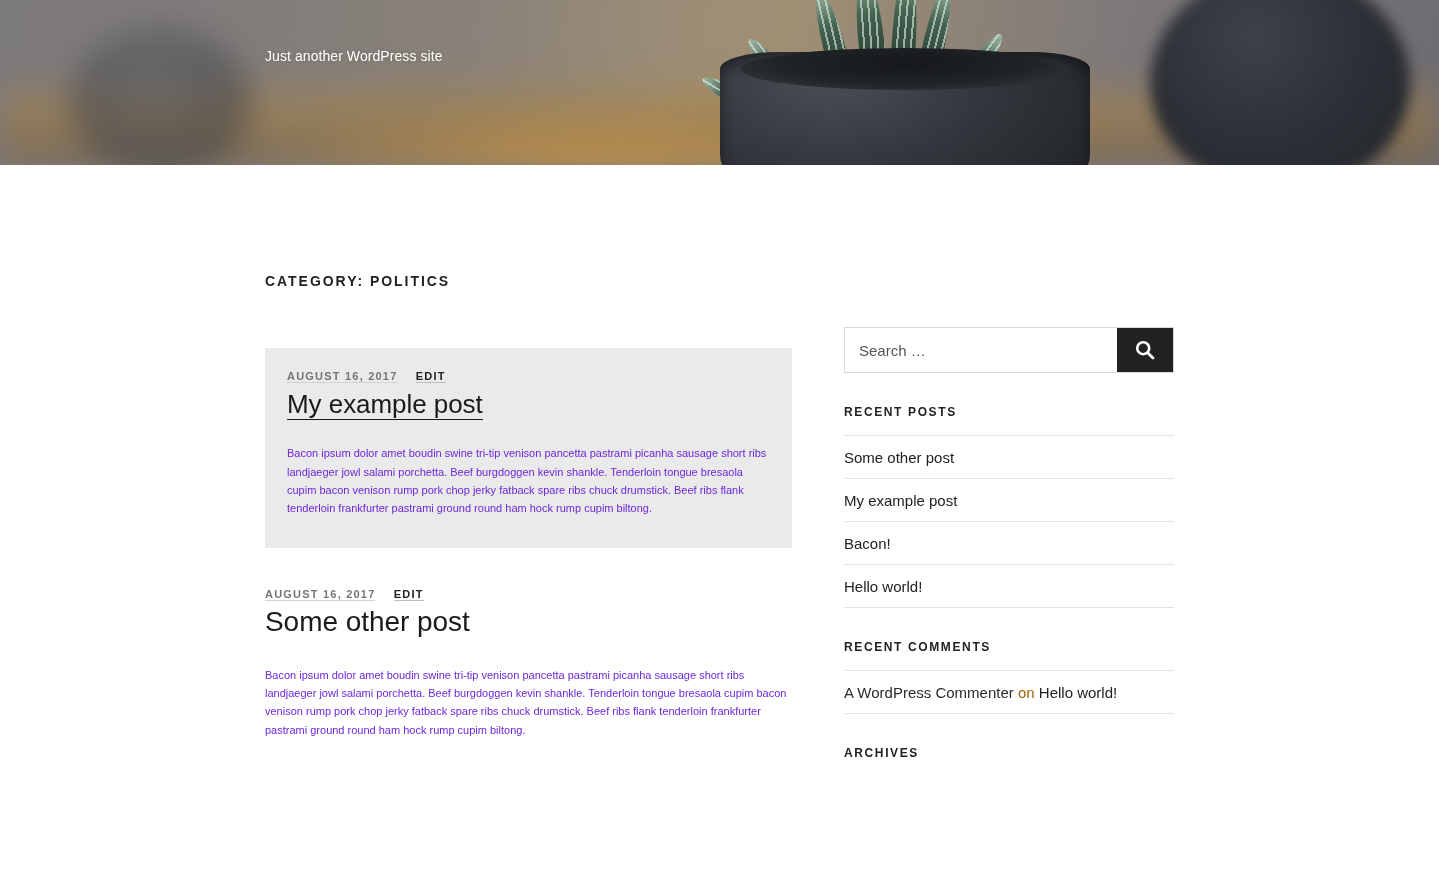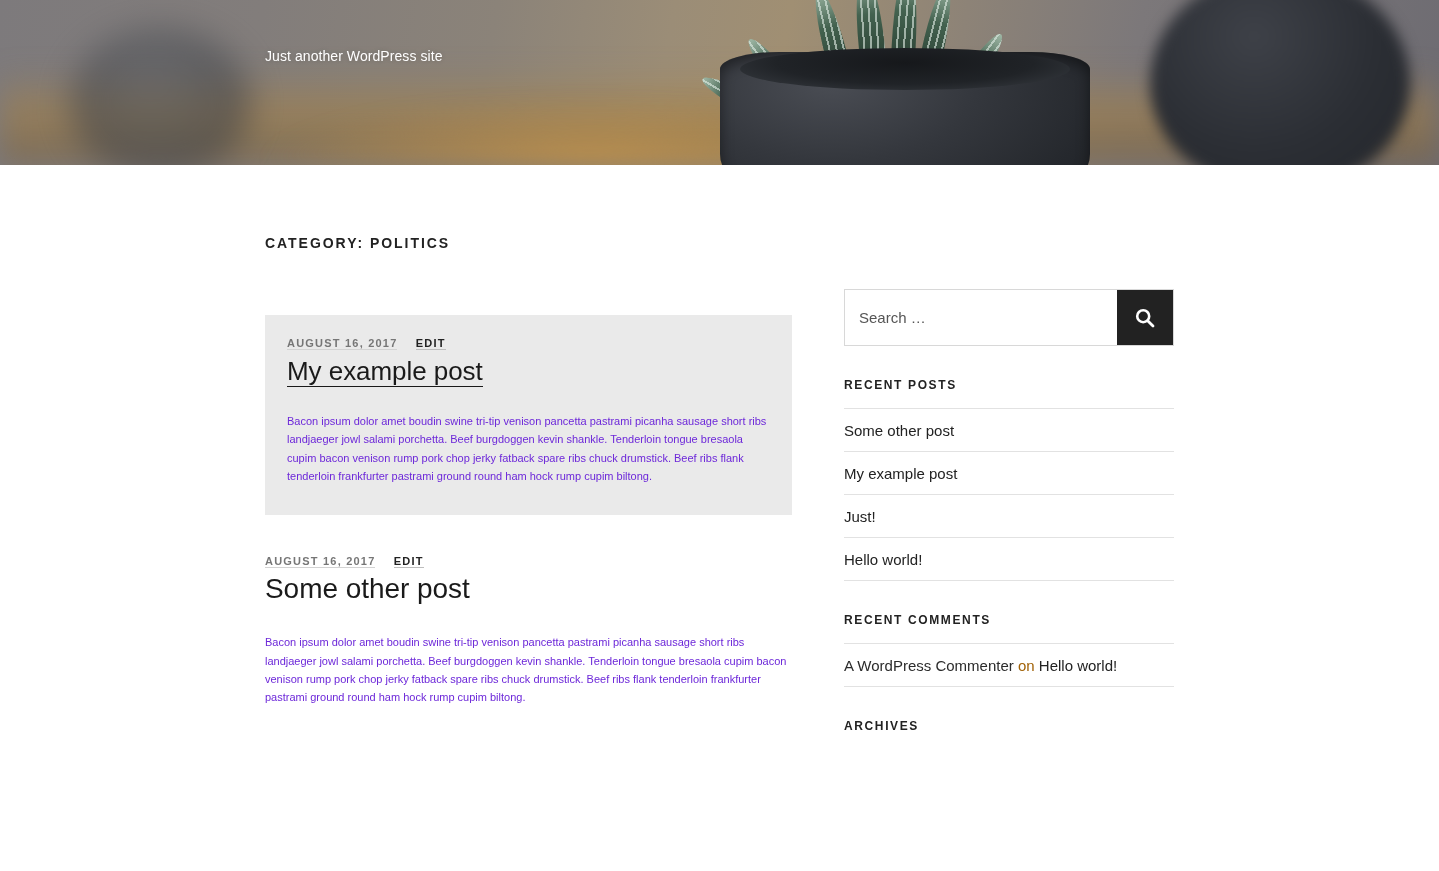--- a/index.html
+++ b/index.html
@@ -142,21 +142,21 @@
   .site-content {
     position: relative;
     padding: 0;
   }
   .wrap {
     position: relative;
     width: 1439px;
     padding: 0 265px 0 265px;
   }
   .page-title-wrap {
-    padding-top: 70px;
+    padding-top: 108px;
   }
   .page-title {
     margin: 0;
     font-size: 14px;
     font-weight: 700;
     letter-spacing: 0.14em;
     text-transform: uppercase;
     color: #222222;
   }
   .columns {
@@ -225,21 +225,21 @@
     color: #6d28d9;
   }
   .entry-content p { margin: 0; }
   .post.regular .entry-title { font-size: 28px; margin-top: 4px; }
   .post.regular .entry-content { margin-top: 27px; }
 
   
   .search-form {
     display: flex;
     width: 330px;
-    height: 57px;
+    height: 46px;
     border: 1px solid #d8d8d8;
     background: #be185d;
     overflow: hidden;
   }
   .search-field {
     flex: 1 1 auto;
     border: 0;
     outline: none;
     padding: 0 14px;
     font-family: "Liberation Sans", sans-serif;
@@ -373,21 +373,21 @@
                 </svg>
               </span>
             </button>
           </form>
 
           <section class="widget">
             <h2 class="widget-title">RECENT POSTS</h2>
             <ul>
               <li><a href="#">Some other post</a></li>
               <li><a href="#">My example post</a></li>
-              <li><a href="#">Just!</a></li>
+              <li><a href="#">Bacon!</a></li>
               <li><a href="#">Hello world!</a></li>
             </ul>
           </section>
 
           <section class="widget">
             <h2 class="widget-title">RECENT COMMENTS</h2>
             <ul>
               <li class="comment-item"><a class="comment-author" href="#">A WordPress Commenter</a><span class="comment-sep"> on </span><a class="comment-post" href="#">Hello world!</a></li>
             </ul>
           </section>

